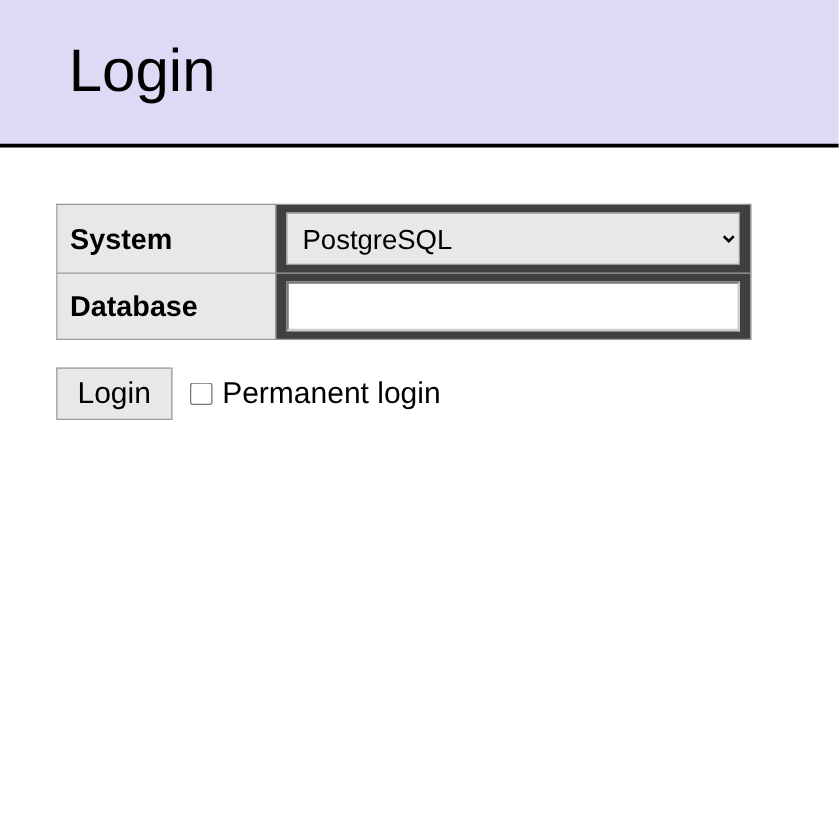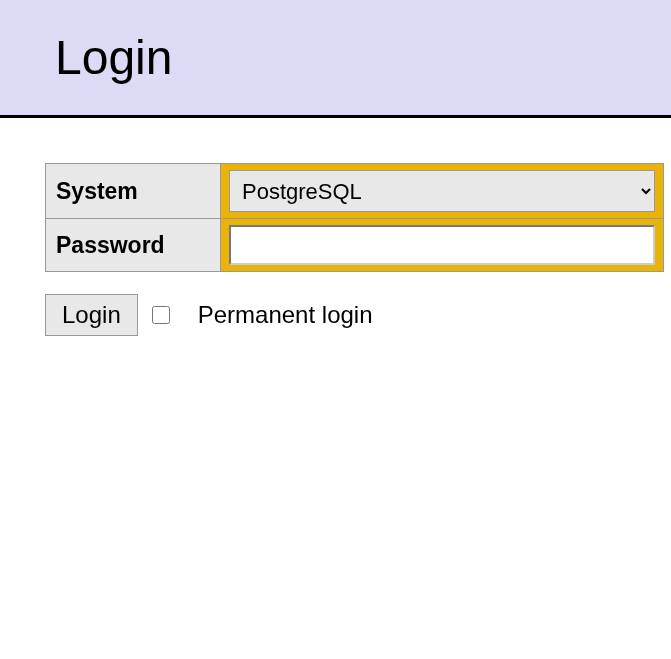--- a/index.html
+++ b/index.html
@@ -20,37 +20,37 @@
     .header h1 {
       font-size: 48px;
       font-weight: normal;
       color: #000;
     }
     .form-container {
       padding: 45px 40px 40px 45px;
     }
     table.login-table {
       border-collapse: collapse;
-      width: 619px;
+      width: 556px;
     }
     table.login-table th,
     table.login-table td {
       border: 1px solid #999;
       padding: 8px 10px;
       vertical-align: middle;
     }
     table.login-table th {
       background: #e8e8e8;
       text-align: left;
       font-weight: bold;
       font-size: 23px;
       width: 175px;
     }
     table.login-table td {
-      background: #eab308;
+      background: #404040;
       padding: 6px 8px;
     }
     select {
       width: 100%;
       height: 42px;
       font-size: 22px;
       padding: 4px 8px;
       background: #e8e8e8;
       border: 1px solid #999;
       font-family: inherit;
@@ -95,21 +95,20 @@
       font-family: inherit;
       cursor: pointer;
     }
     .checkbox-wrap {
       display: flex;
       align-items: center;
       gap: 8px;
     }
     .checkbox-wrap label {
       font-size: 24px;
-      margin-left: 20px;
     }
     input[type="checkbox"] {
       width: 18px;
       height: 18px;
     }
   </style>
 </head>
 <body>
 
 <div class="header">
@@ -121,21 +120,21 @@
     <tbody>
         <tr>
       <th>System</th>
       <td>
         <select>
           <option>PostgreSQL</option>
         </select>
       </td>
     </tr>
     <tr>
-      <th>Password</th>
+      <th>Database</th>
       <td>
         <input type="text" value="" style="">
       </td>
     </tr>
   </tbody>
     </table>
 
   <div class="actions">
     <button class="login-btn">Login</button>
     <div class="checkbox-wrap">

